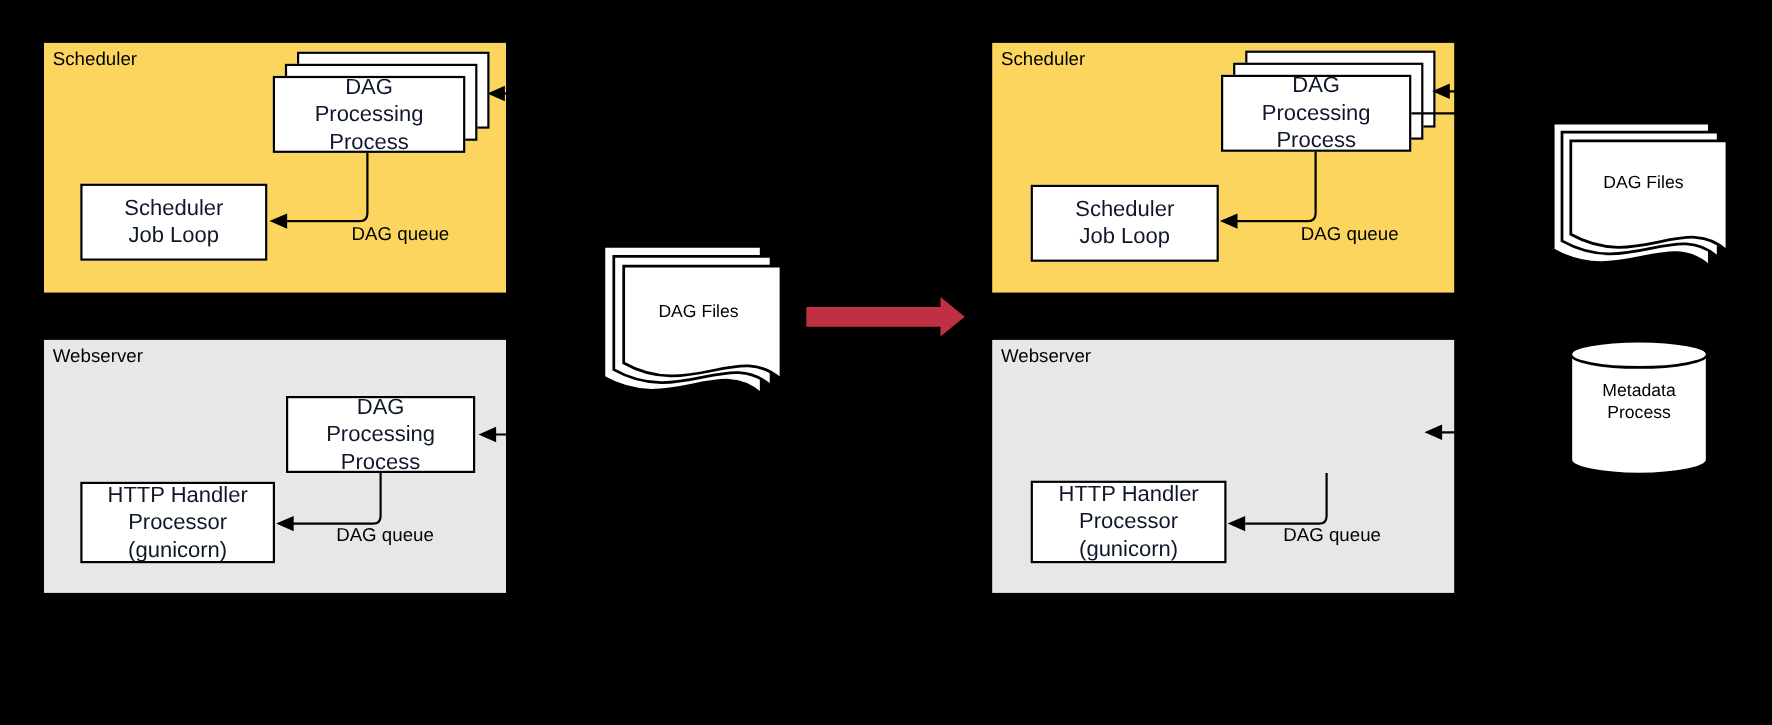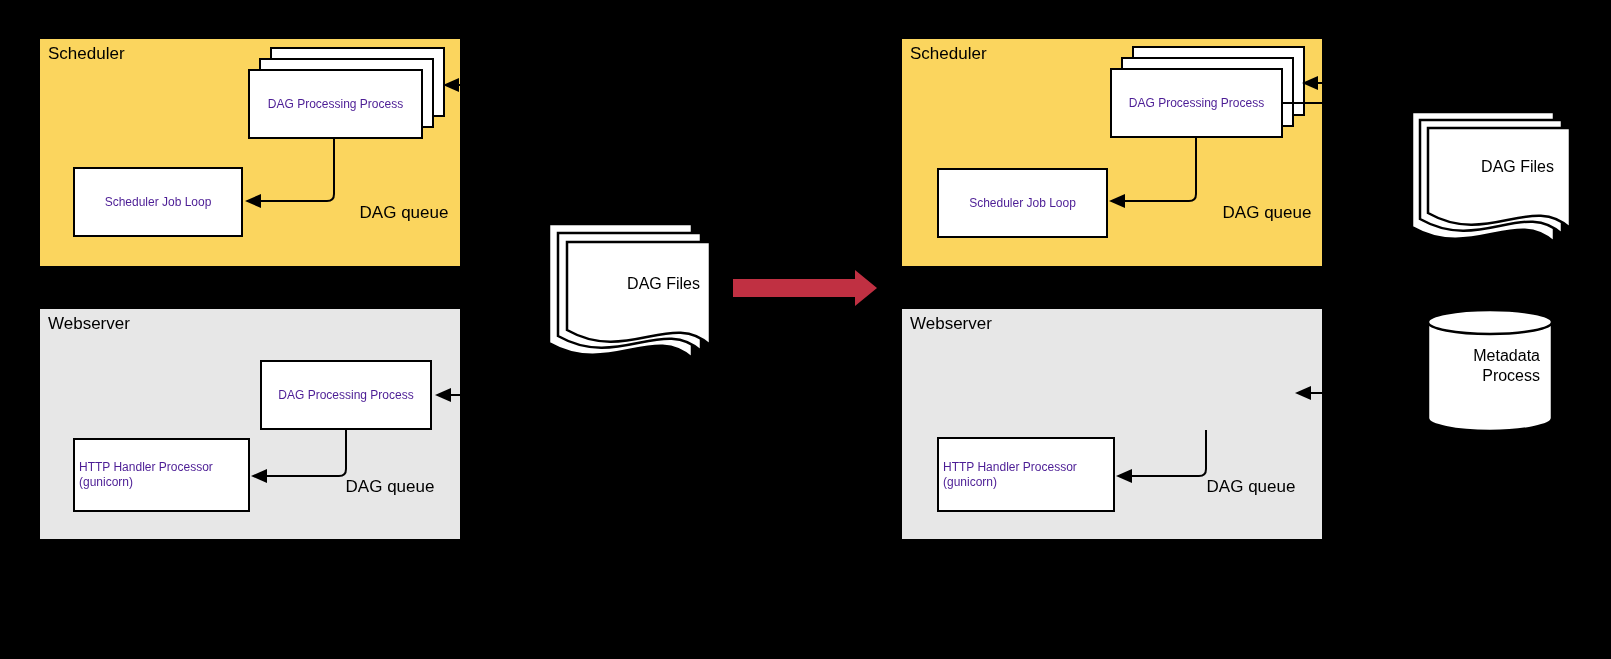--- a/index.html
+++ b/index.html
@@ -21,31 +21,31 @@
   .region{position:absolute;}
   .region.yellow{background:var(--scheduler-fill);}
   .region.gray{background:var(--webserver-fill);}
   .region-title{
     position:absolute;font-size:17px;color:#000;white-space:nowrap;
   }
   .node{
     position:absolute;background:var(--shape-fill);
     border:2px solid var(--stroke);box-sizing:border-box;
     display:flex;align-items:center;justify-content:center;
-    text-align:left;font-size:12px;line-height:1.25;color:#4c1d95;
+    text-align:center;font-size:20px;line-height:1.25;color:#0f172a;
   }
   .page{
     position:absolute;background:var(--shape-fill);
     border:2px solid var(--stroke);box-sizing:border-box;
   }
   .queue-label{
-    position:absolute;font-size:17px;color:#000;text-align:center;width:130px;margin-left:40px;
+    position:absolute;font-size:17px;color:#000;text-align:center;width:130px;
   }
   .shape-label{
-    position:absolute;font-size:16px;line-height:1.25;color:#000;text-align:right;
+    position:absolute;font-size:16px;line-height:1.25;color:#000;text-align:center;
   }
   .doc-page{fill:var(--shape-fill);stroke:var(--stroke);stroke-width:2.5;}
   .cylinder{fill:var(--shape-fill);stroke:var(--stroke);stroke-width:2.5;}
   .connector{stroke:var(--stroke);stroke-width:2;fill:none;}
   .arrowhead{fill:var(--stroke);stroke:none;}
   .transition-arrow{fill:var(--transition-arrow);stroke:none;}
 </style>
 </head>
 <body>
 

